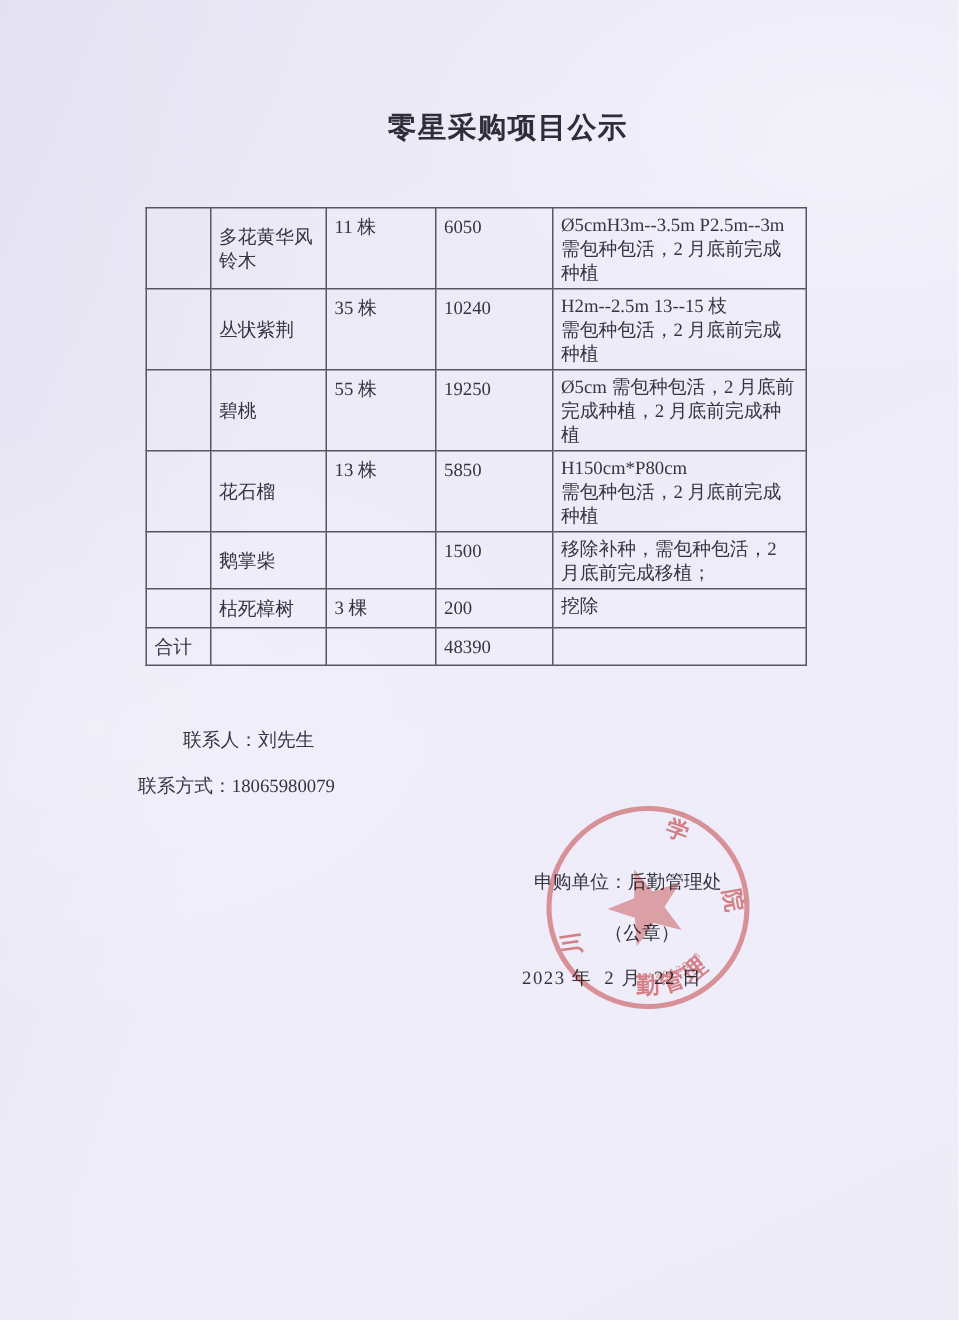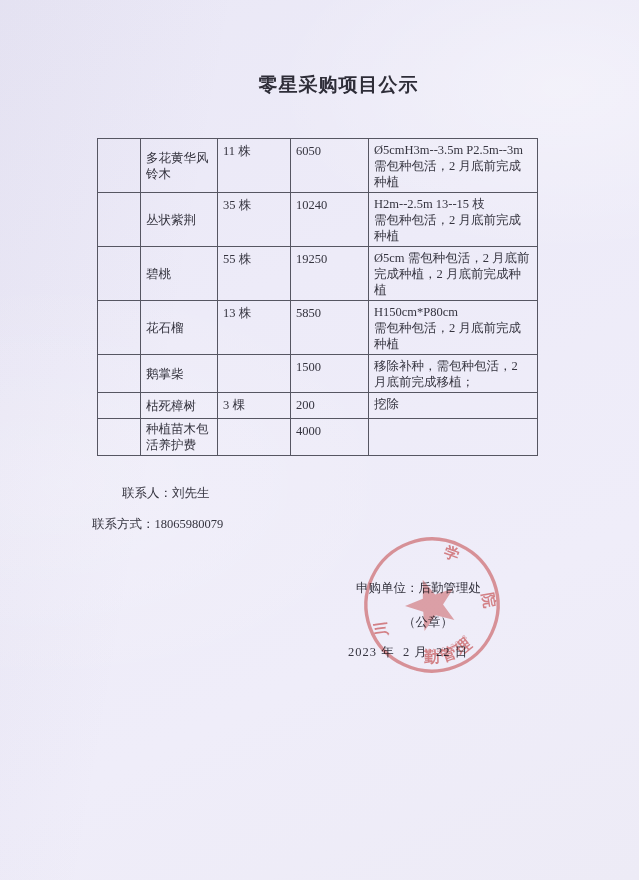--- a/index.html
+++ b/index.html
@@ -110,25 +110,25 @@
       <td>1500</td>
       <td>移除补种，需包种包活，2 月底前完成移植；</td>
     </tr>
     <tr class="h26">
       <td></td>
       <td>枯死樟树</td>
       <td>3 棵</td>
       <td>200</td>
       <td>挖除</td>
     </tr>
-    <tr class="h35">
+    <tr class="h25">
+      <td>合计</td>
       <td></td>
-      <td>种植苗木包活养护费</td>
       <td></td>
-      <td>4000</td>
+      <td>48390</td>
       <td></td>
     </tr>
   </tbody>
     </table>
 
   <div class="line contact-person">联系人：刘先生</div>
   <div class="line contact-phone">联系方式：18065980079</div>
 
   <div class="line unit-line">申购单位：后勤管理处</div>
   <div class="line seal-note">（公章）</div>

